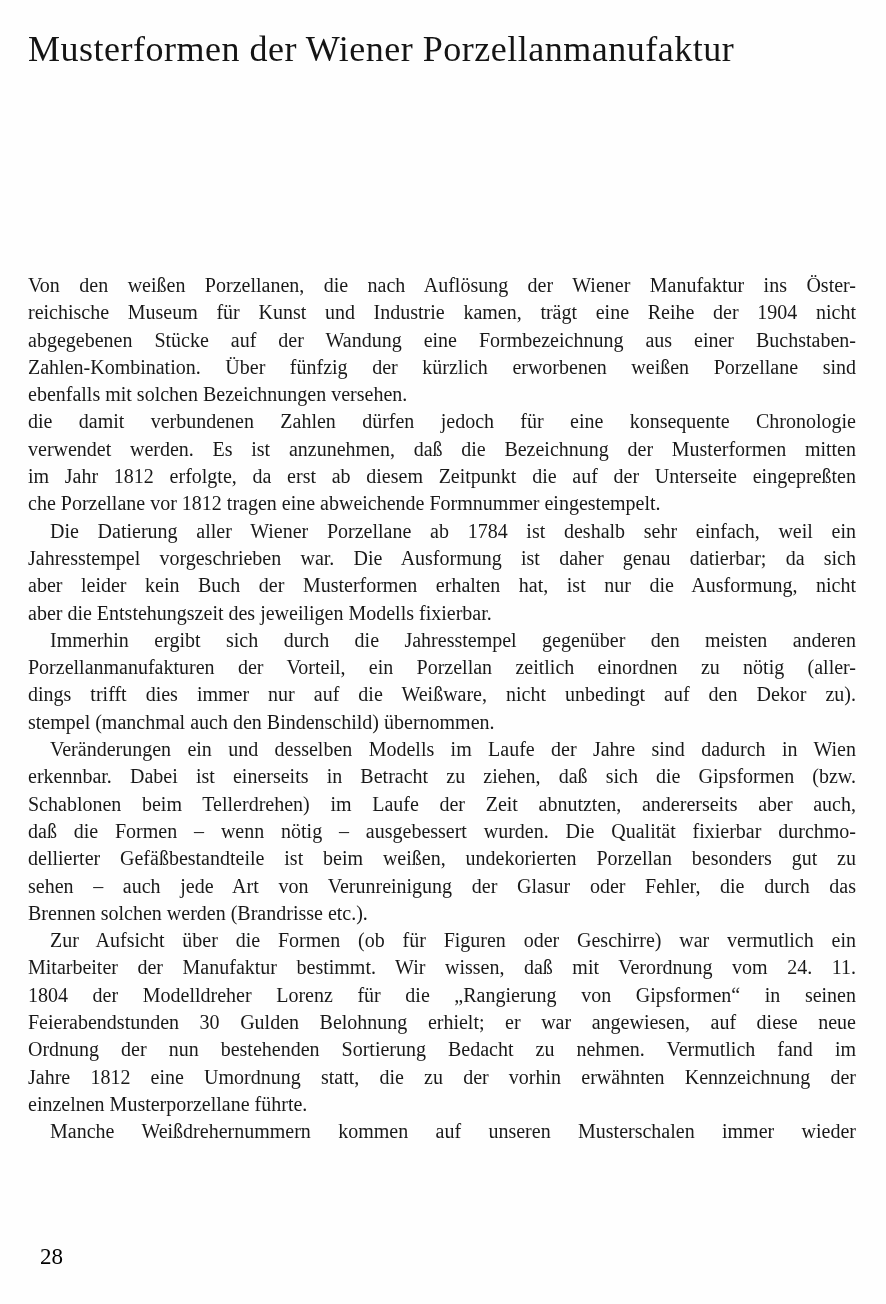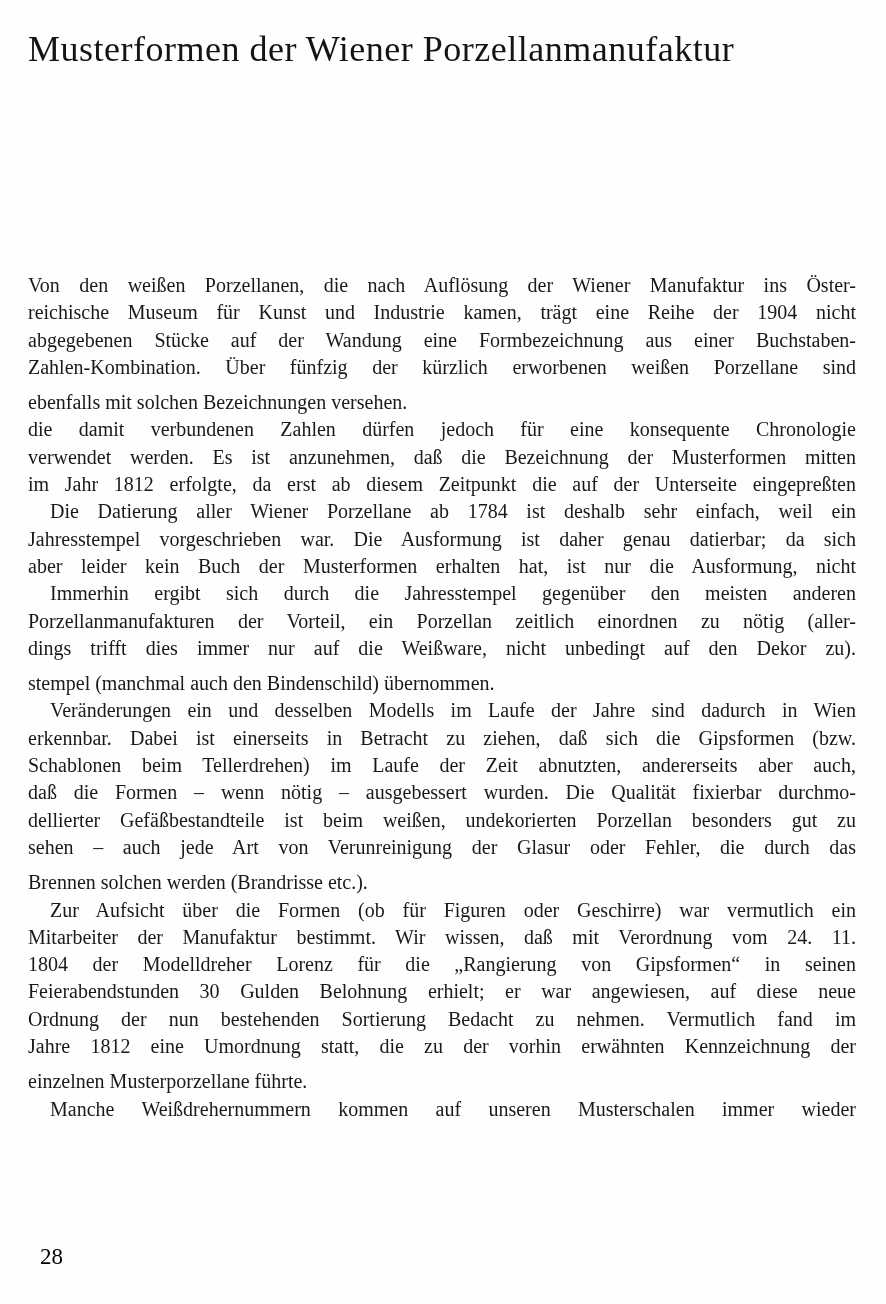--- a/index.html
+++ b/index.html
@@ -40,21 +40,20 @@
   }
   .line {
     text-align: justify;
     text-align-last: justify;
     white-space: normal;
     height: 27.3px;
     overflow: visible;
   }
   .line.ragged {
     text-align-last: left;
-    margin-top: 8px;
   }
   .line.indent {
     text-indent: 22px;
   }
   .page-number {
     position: absolute;
     left: 40px;
     top: 1244px;
     font-size: 23px;
     color: #000000;
@@ -68,23 +67,25 @@
 
   <div class="body-text">
       <div class="line">Von den weißen Porzellanen, die nach Auflösung der Wiener Manufaktur ins Öster-</div>
       <div class="line">reichische Museum für Kunst und Industrie kamen, trägt eine Reihe der 1904 nicht</div>
       <div class="line">abgegebenen Stücke auf der Wandung eine Formbezeichnung aus einer Buchstaben-</div>
       <div class="line">Zahlen-Kombination. Über fünfzig der kürzlich erworbenen weißen Porzellane sind</div>
       <div class="line ragged">ebenfalls mit solchen Bezeichnungen versehen.</div>
       <div class="line">die damit verbundenen Zahlen dürfen jedoch für eine konsequente Chronologie</div>
       <div class="line">verwendet werden. Es ist anzunehmen, daß die Bezeichnung der Musterformen mitten</div>
       <div class="line">im Jahr 1812 erfolgte, da erst ab diesem Zeitpunkt die auf der Unterseite eingepreßten</div>
+      <div class="line ragged">che Porzellane vor 1812 tragen eine abweichende Formnummer eingestempelt.</div>
       <div class="line indent">Die Datierung aller Wiener Porzellane ab 1784 ist deshalb sehr einfach, weil ein</div>
       <div class="line">Jahresstempel vorgeschrieben war. Die Ausformung ist daher genau datierbar; da sich</div>
       <div class="line">aber leider kein Buch der Musterformen erhalten hat, ist nur die Ausformung, nicht</div>
+      <div class="line ragged">aber die Entstehungszeit des jeweiligen Modells fixierbar.</div>
       <div class="line indent">Immerhin ergibt sich durch die Jahresstempel gegenüber den meisten anderen</div>
       <div class="line">Porzellanmanufakturen der Vorteil, ein Porzellan zeitlich einordnen zu nötig (aller-</div>
       <div class="line">dings trifft dies immer nur auf die Weißware, nicht unbedingt auf den Dekor zu).</div>
       <div class="line ragged">stempel (manchmal auch den Bindenschild) übernommen.</div>
       <div class="line indent">Veränderungen ein und desselben Modells im Laufe der Jahre sind dadurch in Wien</div>
       <div class="line">erkennbar. Dabei ist einerseits in Betracht zu ziehen, daß sich die Gipsformen (bzw.</div>
       <div class="line">Schablonen beim Tellerdrehen) im Laufe der Zeit abnutzten, andererseits aber auch,</div>
       <div class="line">daß die Formen – wenn nötig – ausgebessert wurden. Die Qualität fixierbar durchmo-</div>
       <div class="line">dellierter Gefäßbestandteile ist beim weißen, undekorierten Porzellan besonders gut zu</div>
       <div class="line">sehen – auch jede Art von Verunreinigung der Glasur oder Fehler, die durch das</div>

